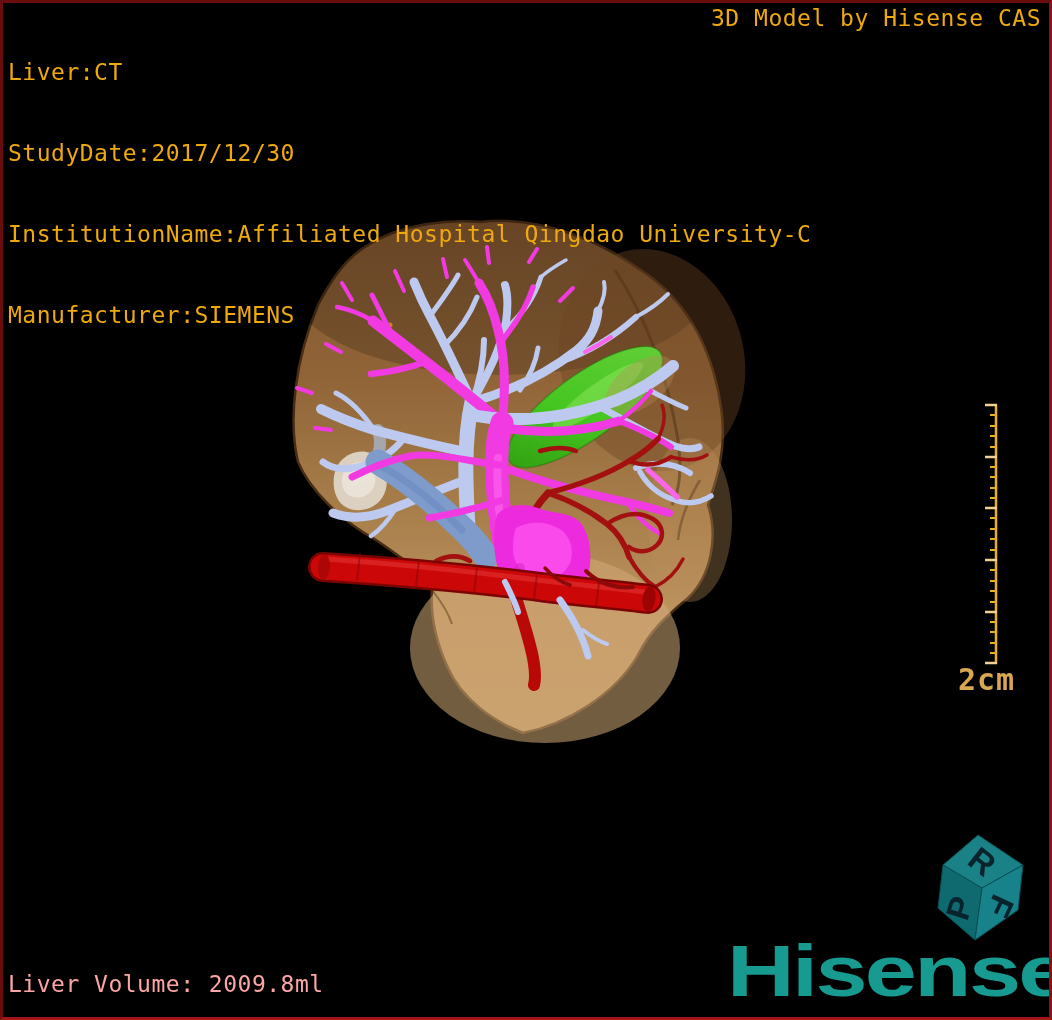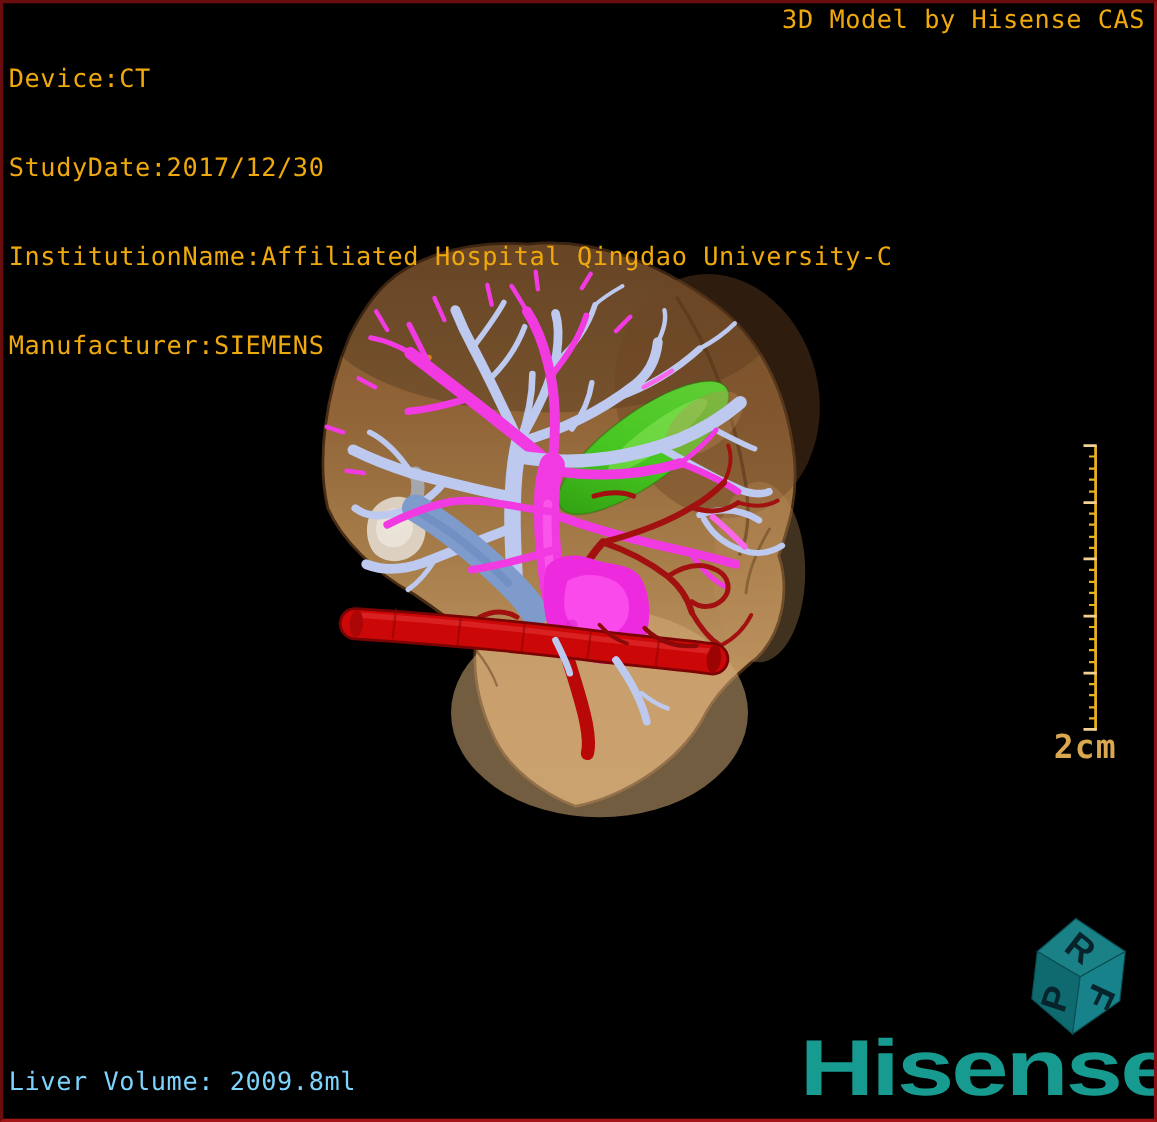--- a/index.html
+++ b/index.html
@@ -5,39 +5,39 @@
 <style>
   html,body{margin:0;padding:0;background:#000;}
   body{position:relative;width:1052px;height:1020px;overflow:hidden;
        font-family:"DejaVu Sans Mono","Liberation Mono",monospace;}
   .frame{position:absolute;inset:0;border-style:solid;border-width:3px;
          border-color:#6a0d0e #8a1213 #a31517 #6a0d0e;pointer-events:none;z-index:50;}
   .overlay{position:absolute;color:#efa90d;font-size:23px;line-height:27px;
            letter-spacing:0.5px;white-space:pre;z-index:20;}
   .patient-info{left:8px;top:5px;}
   .title-right{top:5px;right:11px;}
-  .volume-text{left:8px;top:971px;color:#7dd3fc;}
+  .volume-text{left:8px;top:971px;color:#fca5a5;}
   .scale-label{position:absolute;left:958px;top:662px;color:#d9a750;font-size:30px;
                letter-spacing:1px;z-index:20;font-weight:bold;}
   .scene{position:absolute;left:0;top:0;z-index:5;}
   .cube{position:absolute;left:920px;top:818px;z-index:15;}
   .cube text{font-family:"Liberation Sans","DejaVu Sans",sans-serif;font-weight:bold;
              font-size:33px;fill:#07242c;}
   .logo{position:absolute;left:727px;top:935px;z-index:18;color:#179b90;
         font-family:"Liberation Sans","DejaVu Sans",sans-serif;font-weight:bold;
         font-size:72px;line-height:1;letter-spacing:-2px;transform:scaleX(1.3);
         transform-origin:left top;white-space:nowrap;}
 </style>
 </head>
 <body>
 
 <div class="frame"></div>
 
 <div class="overlay patient-info">
-  <div>Device:CT</div>
+  <div>Liver:CT</div>
   <div>StudyDate:2017/12/30</div>
   <div>InstitutionName:Affiliated Hospital Qingdao University-C</div>
   <div>Manufacturer:SIEMENS</div>
 </div>
 
 <div class="overlay title-right">3D Model by Hisense CAS</div>
 
 <svg class="scene" width="1052" height="1020" viewBox="0 0 1052 1020">
   <defs>
     <linearGradient id="liverGrad" x1="0" y1="222" x2="0" y2="735" gradientUnits="userSpaceOnUse">

